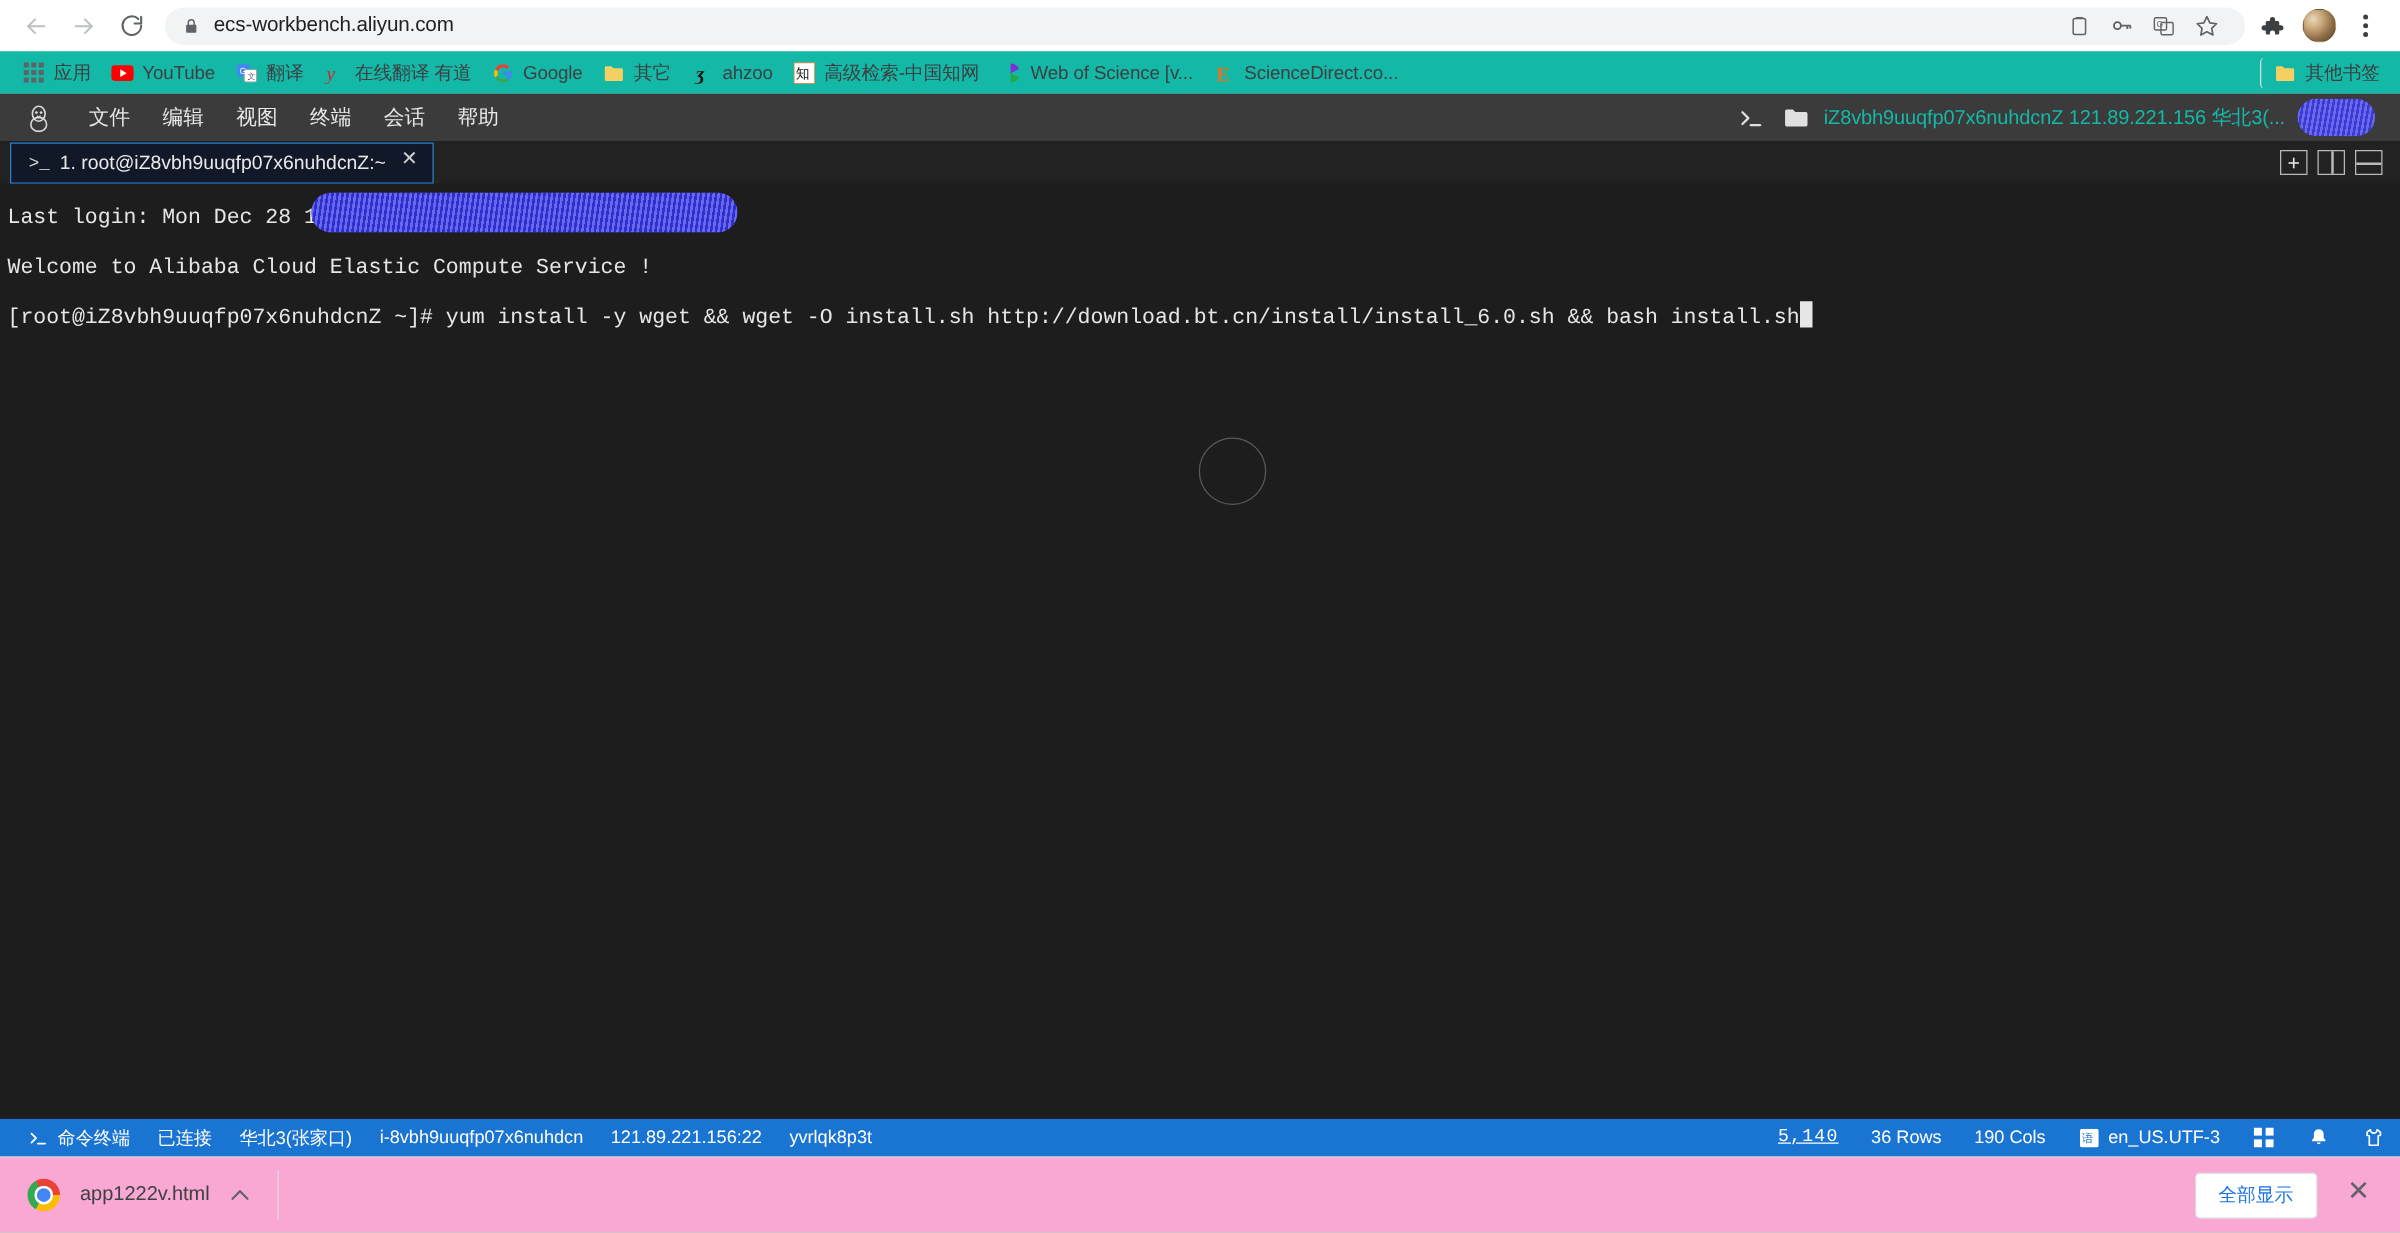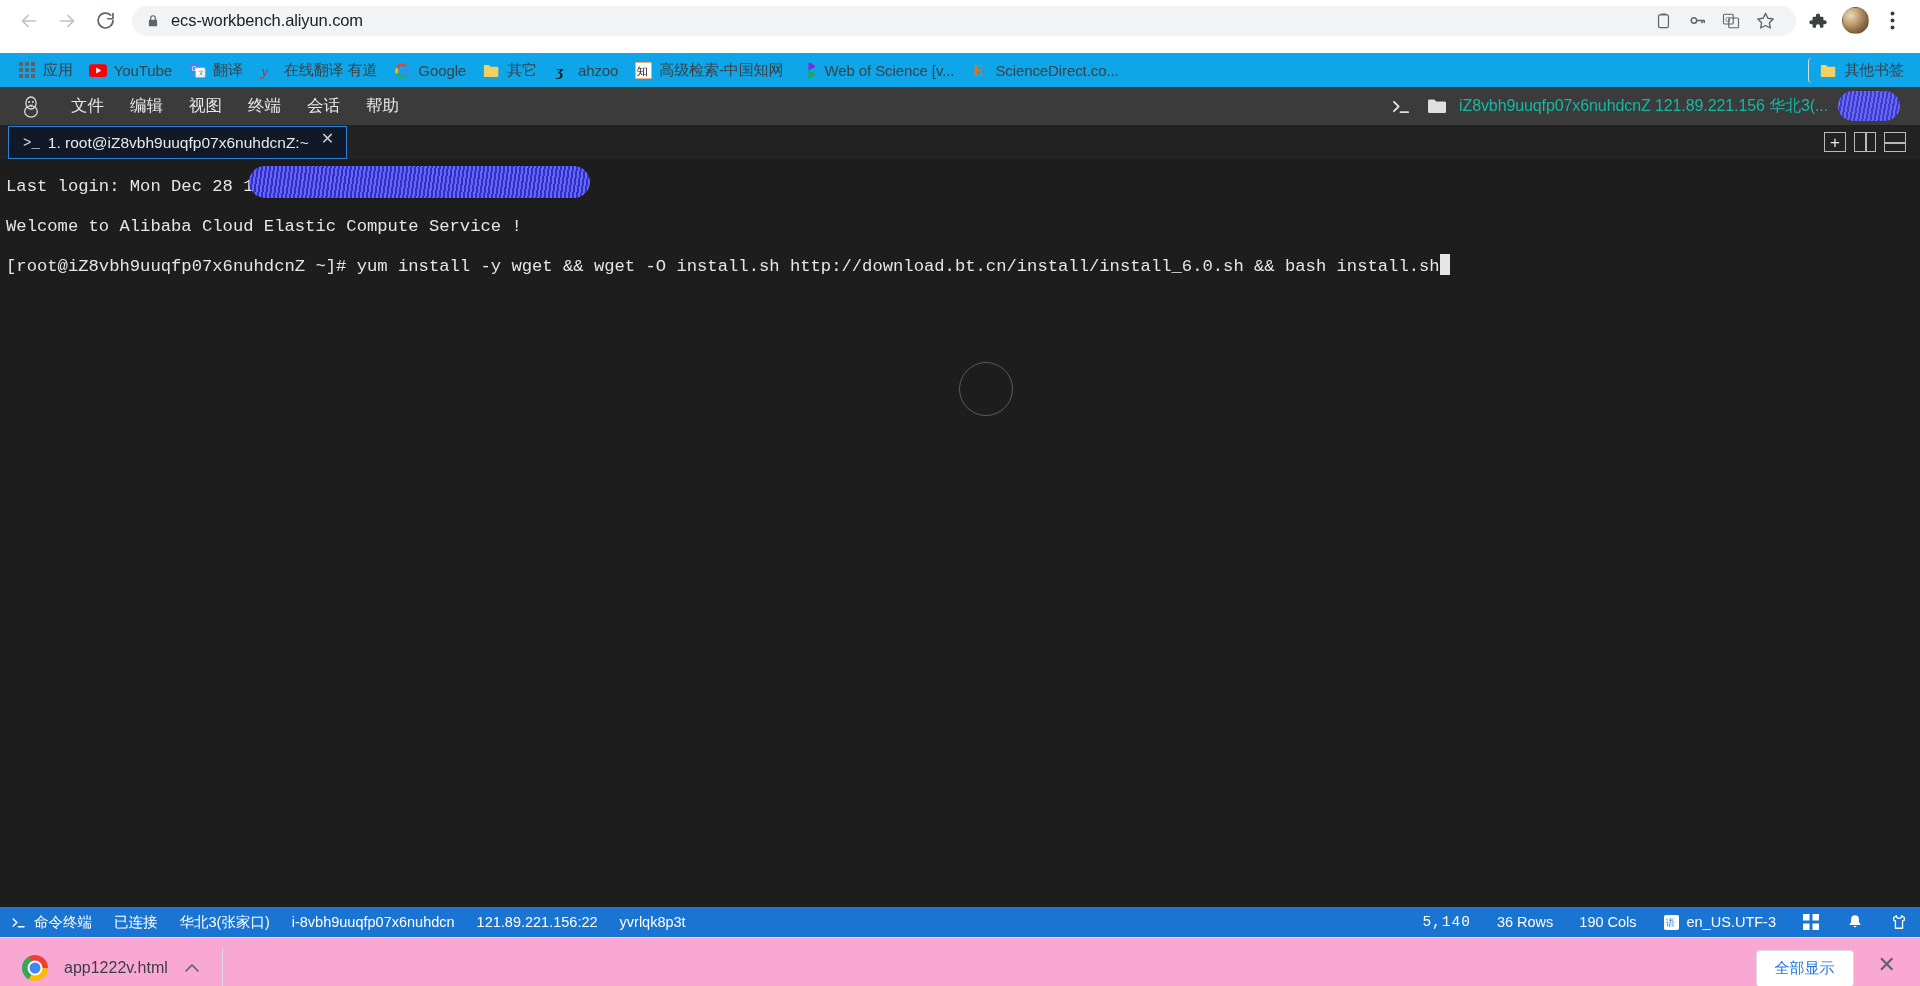--- a/index.html
+++ b/index.html
@@ -71,28 +71,27 @@
   .avatar-img {
     width: 27px; height: 27px; border-radius: 50%;
     background:
       radial-gradient(circle at 30% 30%, #e8d9c0 0%, #c9a87a 30%, #8a6a44 65%, #55402a 100%);
     border: 1px solid rgba(0,0,0,0.08);
   }
 
   
   .bookmarks-bar {
     height: 34px;
-    background: #0ea5e9;
+    background: #14b8a6;
     display: flex;
     align-items: center;
     padding: 0 8px 0 10px;
     font-size: 15px;
     color: #3c4043;
     position: relative;
-    margin-top: 12px;
   }
   .bm {
     display: flex; align-items: center;
     gap: 7px;
     padding: 3px 8px;
     border-radius: 4px;
     white-space: nowrap;
     flex: 0 0 auto;
   }
   .bm-label { font-size: 15px; color: #3c4043; letter-spacing: -0.1px;}
@@ -247,27 +246,27 @@
   }
 
   
   .statusbar {
     height: 30px;
     background: #1a74d2;
     color: #ffffff;
     display: flex;
     align-items: center;
     font-size: 14.5px;
-    padding: 0 12px 0 10px;
+    padding: 0 12px 0 22px;
     flex: 0 0 auto;
   }
   .sb-item { margin-right: 22px; white-space: nowrap; display:flex; align-items:center; gap:6px;}
   .sb-right { margin-left: auto; display: flex; align-items: center; }
   .sb-right .sb-item { margin-right: 0; margin-left: 26px; }
-  .sb-mono { font-family: "Liberation Mono", monospace; letter-spacing: 1px;}
+  .sb-mono { font-family: "Liberation Mono", monospace; letter-spacing: 1px; text-decoration: underline;}
   .sb-ico { display:flex; align-items:center; justify-content:center; width:18px; height:18px;}
 
   
   .download-shelf {
     height: 61px;
     background: #f9a8d4;
     border-top: 1px solid #dadce0;
     display: flex;
     align-items: center;
     padding: 0 18px 0 22px;

